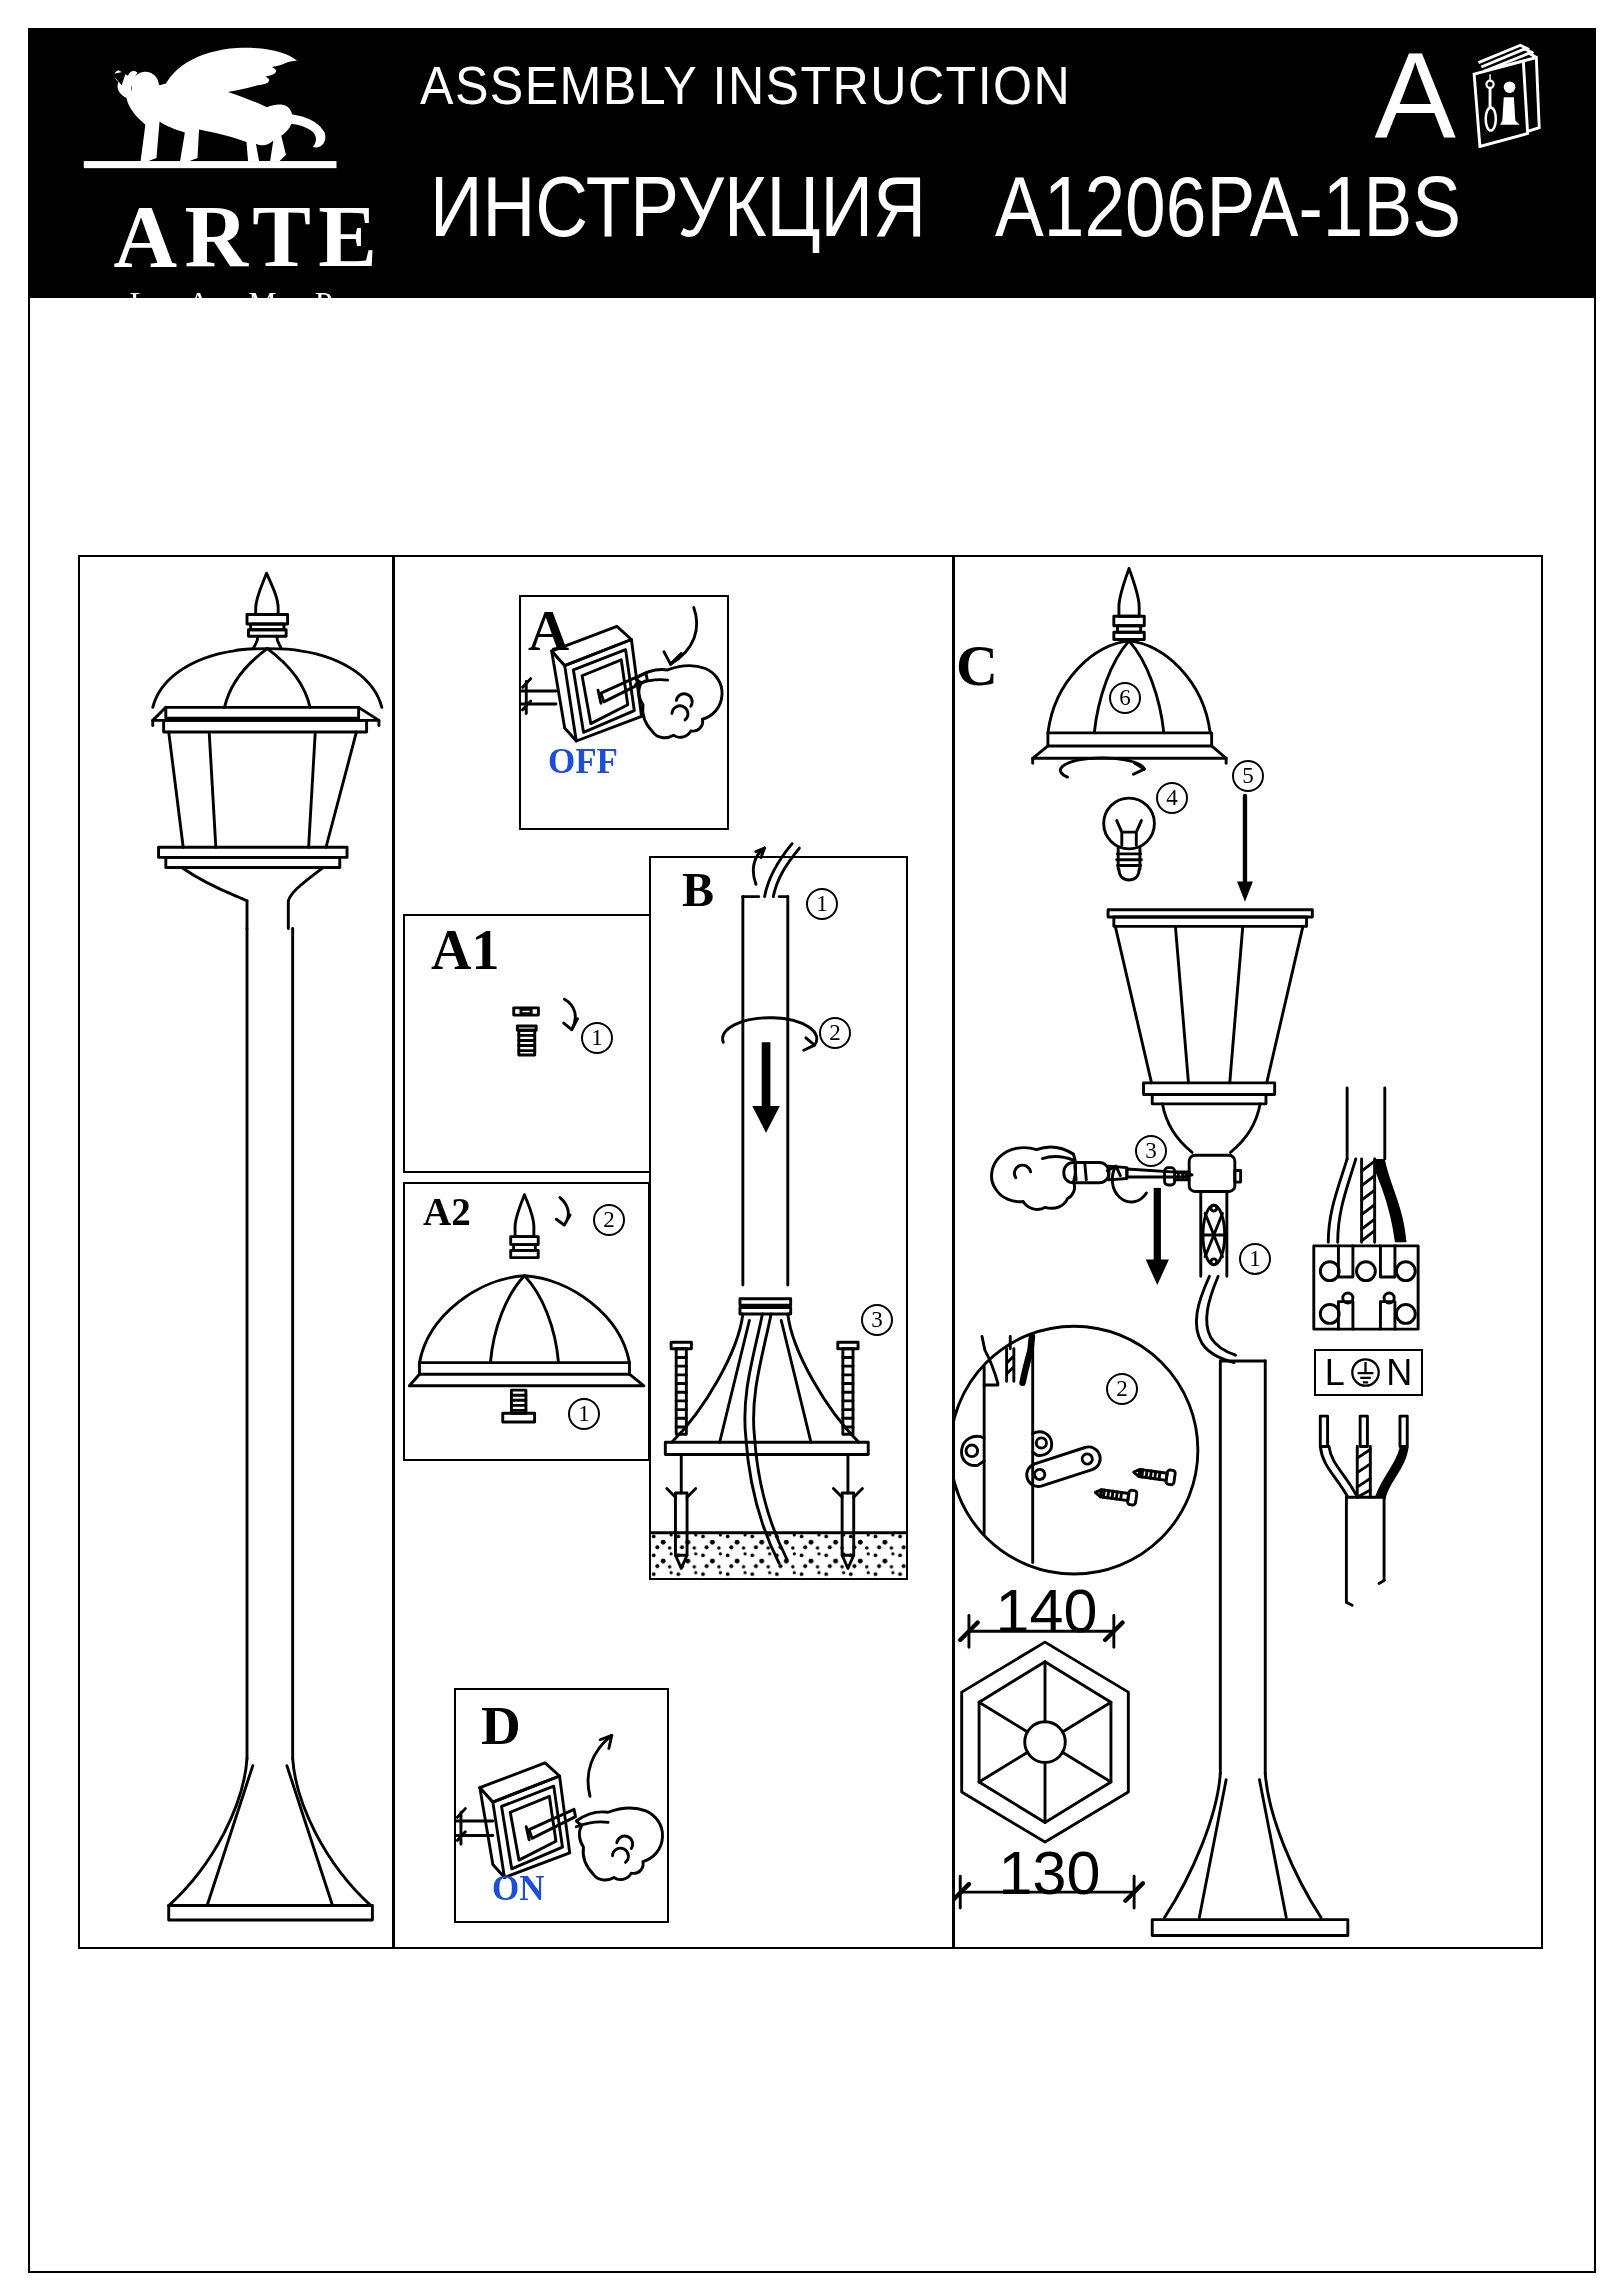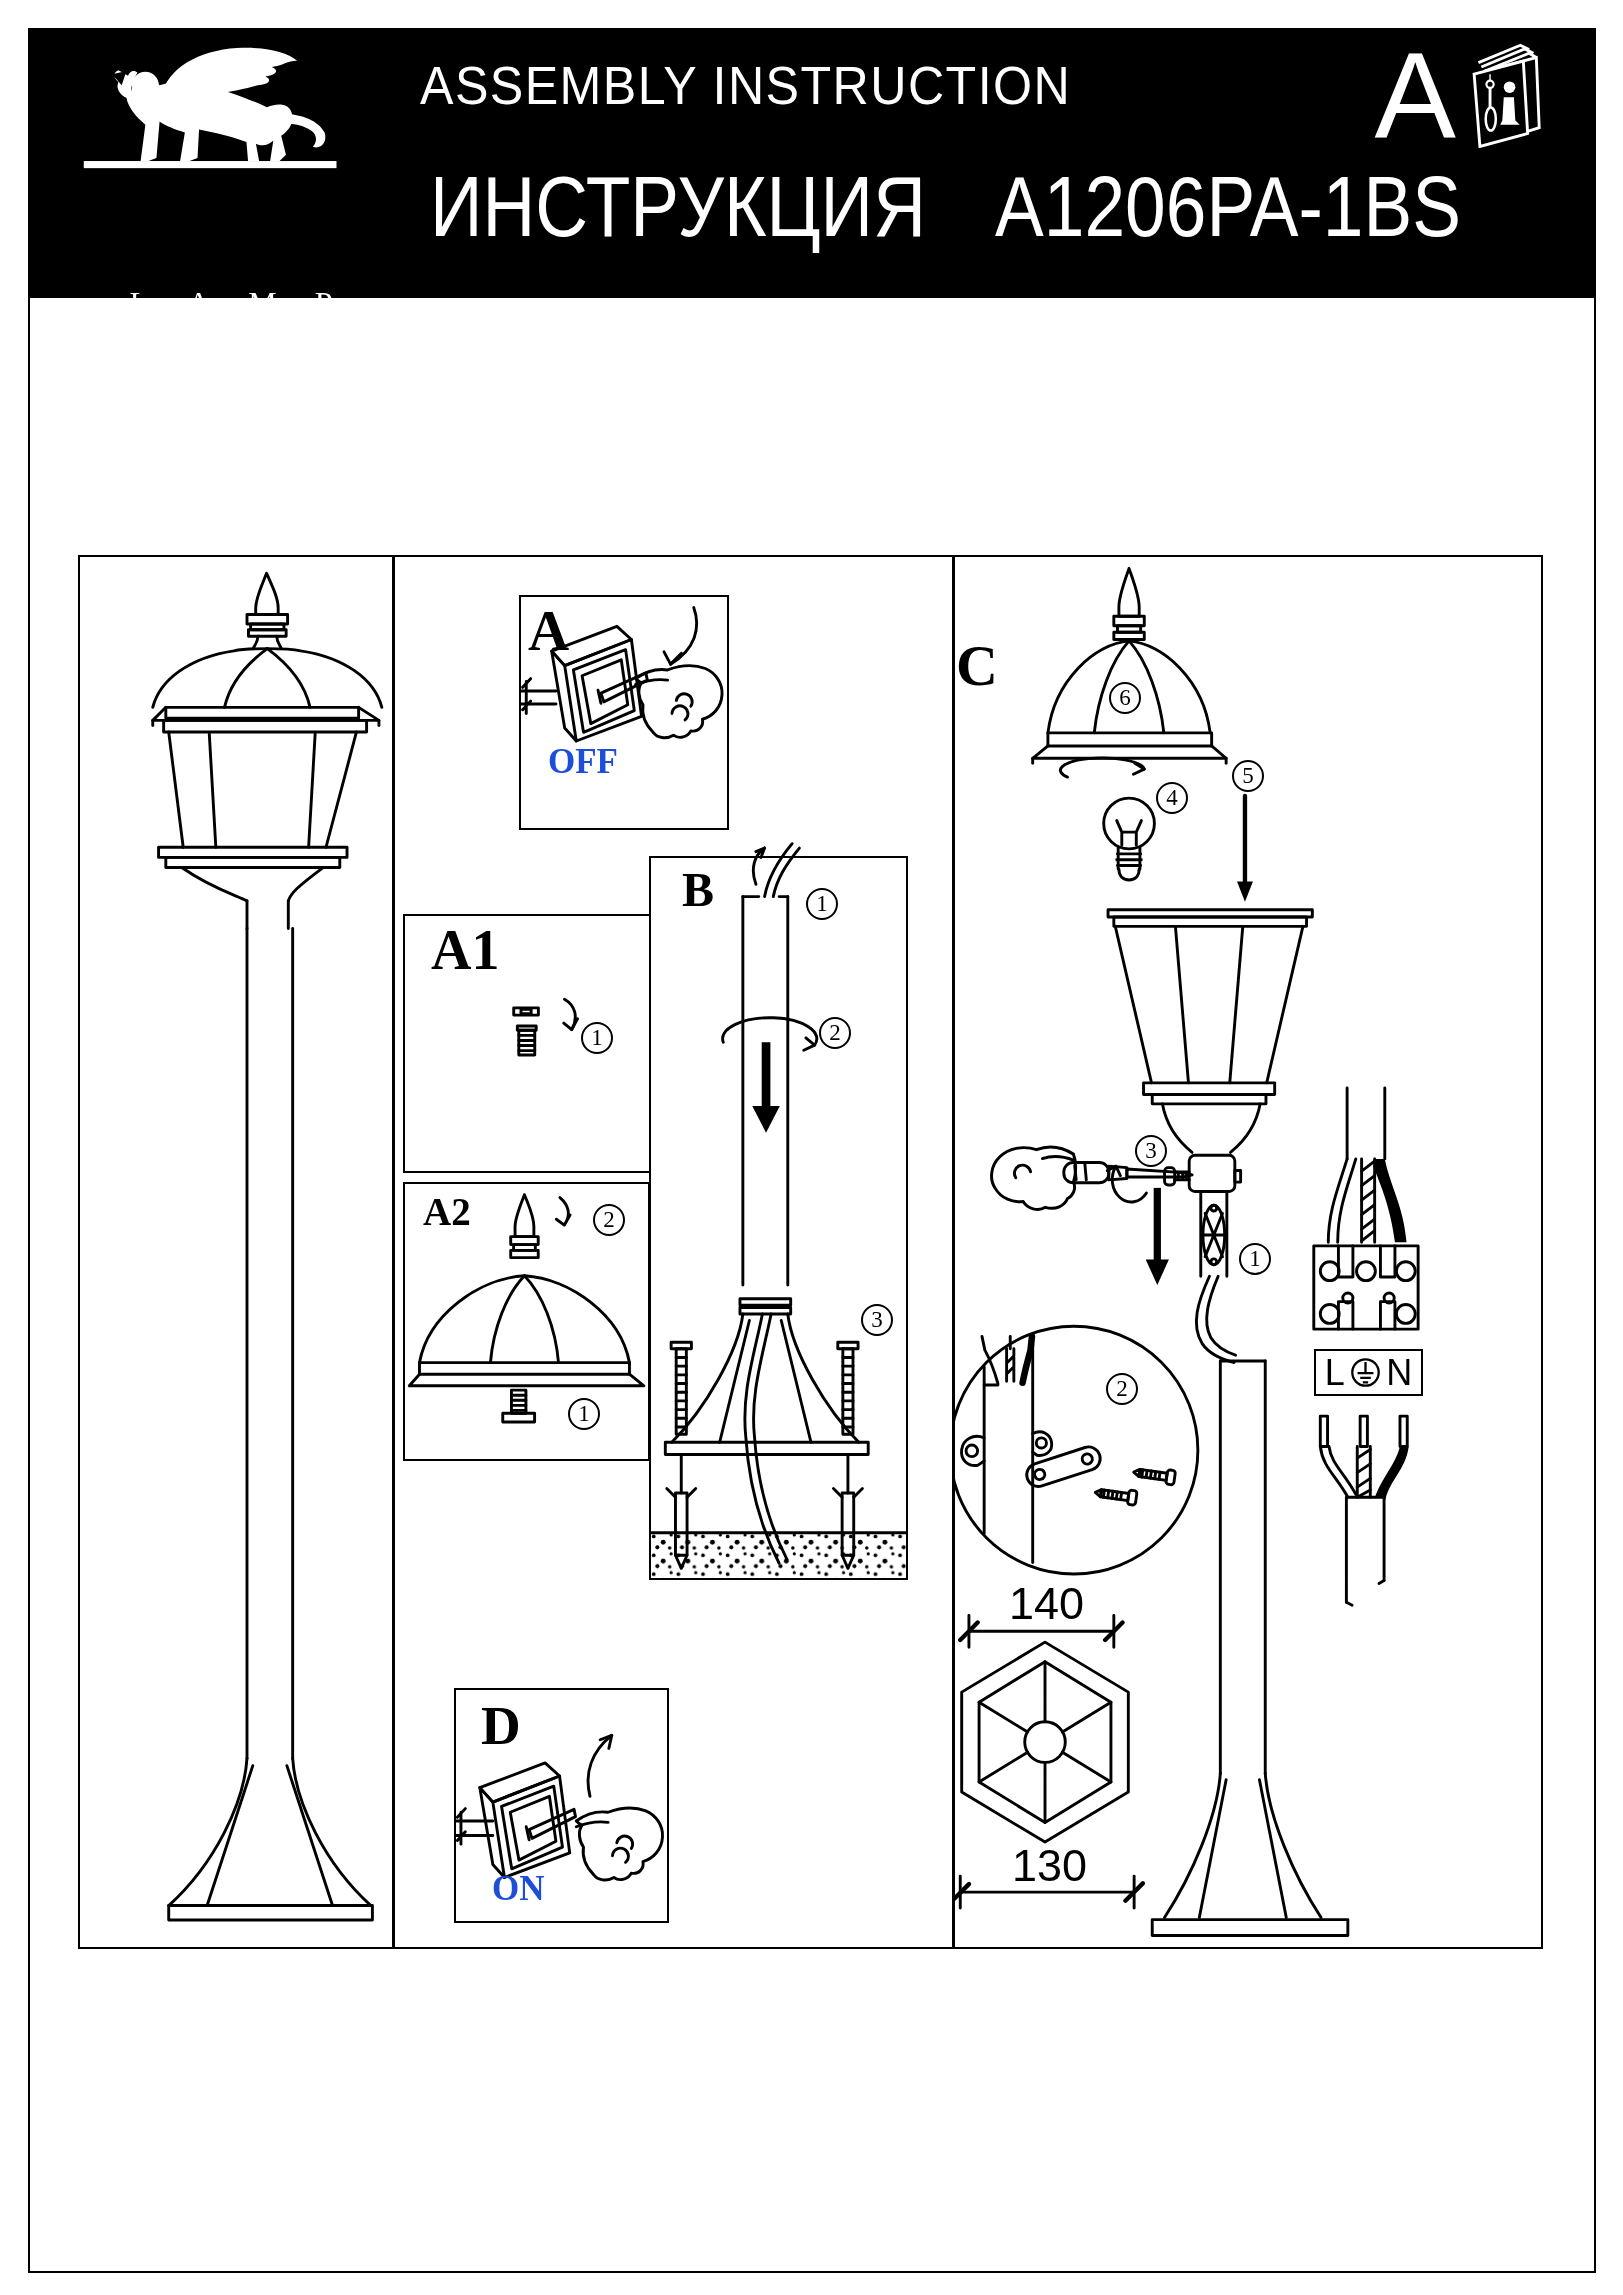--- a/index.html
+++ b/index.html
@@ -12,21 +12,21 @@
   .title-en{position:absolute;left:419px;top:58px;font-size:54px;color:#fff;letter-spacing:1.5px;transform:scaleX(.93);transform-origin:left top;white-space:nowrap;line-height:1;}
   .title-ru{position:absolute;left:429px;top:162px;font-size:86px;color:#fff;transform:scaleX(.85);transform-origin:left top;white-space:nowrap;line-height:1;}
   .model-code{position:absolute;left:995px;top:162px;font-size:86px;color:#fff;transform:scaleX(.85);transform-origin:left top;white-space:nowrap;line-height:1;}
   .corner-letter{position:absolute;left:1375px;top:35px;font-size:122px;color:#fff;line-height:1;}
   .content-box{position:absolute;left:78px;top:555px;width:1465px;height:1394px;border:2.9px solid #000;box-sizing:border-box;}
   .vdivider{position:absolute;top:555px;width:2.9px;height:1394px;background:#000;}
   .pbox{position:absolute;border:2.9px solid #000;box-sizing:border-box;background:#fff;}
   .plabel{position:absolute;font-family:"Liberation Serif",serif;font-weight:bold;color:#000;line-height:1;}
   .ptext{position:absolute;font-family:"Liberation Serif",serif;font-weight:600;color:#1d4ed8;line-height:1;}
   .callout{position:absolute;width:32px;height:32px;border:2.2px solid #000;border-radius:50%;background:#fff;display:flex;align-items:center;justify-content:center;font-family:"Liberation Serif",serif;font-size:23px;color:#000;box-sizing:border-box;}
-  .dim-label{position:absolute;width:123px;text-align:center;font-size:45px;color:#000;line-height:1;}
+  .dim-label{position:absolute;width:123px;text-align:center;font-size:61px;color:#000;line-height:1;}
   .ln-box{position:absolute;left:1314px;top:1349px;width:109px;height:47px;border:2.9px solid #000;box-sizing:border-box;background:#fff;display:flex;align-items:center;justify-content:space-between;padding:0 8.7px;}
   .ln-box span{font-size:36px;color:#000;line-height:1;}
   svg{display:block;}
 </style>
 </head>
 <body>
 
 <div class="page">
 
   <div class="page-border"></div>
@@ -54,20 +54,21 @@
         <circle cx="80" cy="56" r="17"></circle>
 
         <path d="M252,92 C280,92 300,102 307,116 C311,128 302,138 292,134
                  C299,126 297,116 286,111 C272,104 258,104 248,106 L246,96 Z"></path>
       </g>
 
       <path d="M38,42 L56,38 L50,56 Z" fill="#000" stroke="none"></path>
 
       <rect x="2" y="152" width="320" height="9" fill="#fff" stroke="none"></rect>
     </svg>
+    <span class="brand-name">ARTE</span>
     <span class="brand-sub">LAMP</span>
 
     <span class="title-en" style="left:392px;top:30px;">ASSEMBLY INSTRUCTION</span>
     <span class="title-ru" style="left:402px;top:135px;">ИНСТРУКЦИЯ</span>
     <span class="model-code" style="left:967px;top:135px;">A1206PA-1BS</span>
     <span class="corner-letter" style="left:1347px;top:7.3px;">A</span>
 
     <svg class="abs" style="left:1436px;top:10px" width="81" height="110" viewBox="0 0 112 152">
       <g stroke="#fff" stroke-width="4" fill="none">
         <path d="M20,34 L78,10 L90,16"></path>

